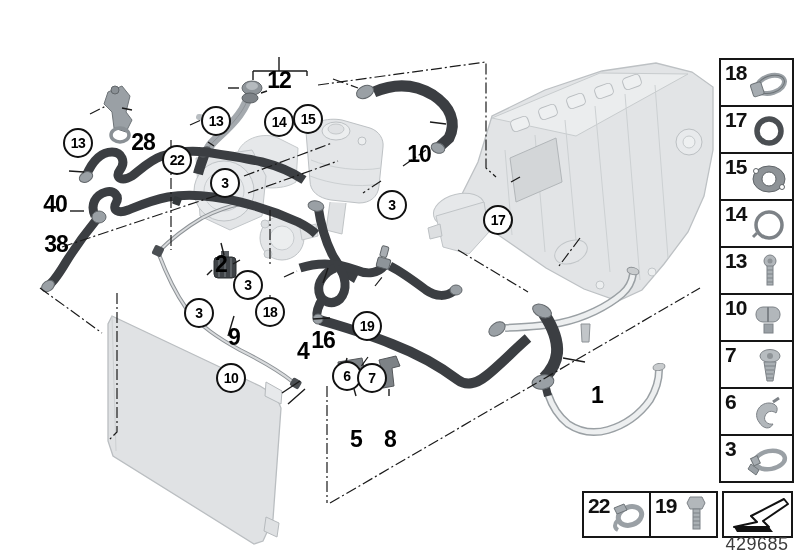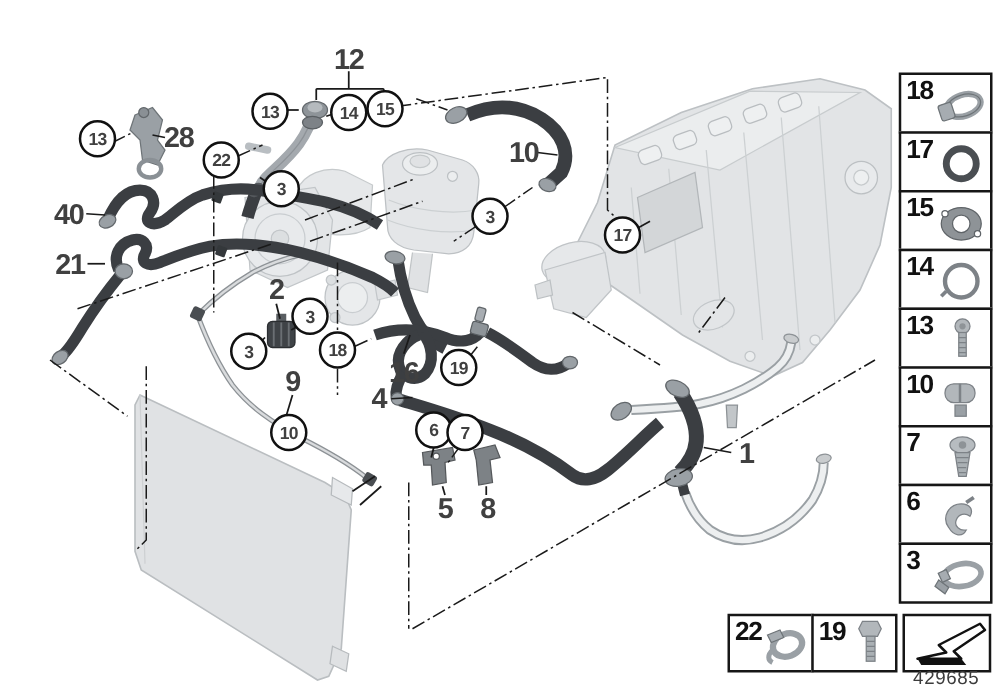--- a/index.html
+++ b/index.html
@@ -1,30 +1,30 @@
 <!DOCTYPE html>
 <html><head>
 <meta charset="utf-8">
 <style>
   html,body{margin:0;padding:0;background:#fff;}
   .stage{position:relative;width:800px;height:560px;background:#ffffff;overflow:hidden;
          font-family:"Liberation Sans","DejaVu Sans",sans-serif;}
   .stage svg.main{position:absolute;left:0;top:0;}
   
-  .co{position:absolute;transform:translate(-50%,-50%);color:#404040;user-select:none;}
+  .co{position:absolute;transform:translate(-50%,-50%);color:#000000;user-select:none;margin-top:32px;}
   .co.plain{font-size:23px;font-weight:bold;letter-spacing:-1px;}
   .co.circled{width:26px;height:26px;border:2px solid #111;border-radius:50%;background:#fff;
               display:flex;align-items:center;justify-content:center;
               font-size:14px;font-weight:bold;letter-spacing:-0.5px;}
   
   .part-box{position:absolute;background:#fff;border:2px solid #161616;box-sizing:border-box;}
   .part-box .num{position:absolute;left:4px;top:1px;font-size:21px;font-weight:bold;color:#111;letter-spacing:-1px;}
   .part-box svg{position:absolute;right:1px;bottom:0px;}
   .doc-number{position:absolute;left:713px;top:534px;width:88px;text-align:center;
-              font-size:15px;color:#3c3c3c;letter-spacing:0.5px;}
+              font-size:18px;color:#3c3c3c;letter-spacing:0.5px;}
 </style>
 </head>
 <body>
 
 <div class="stage">
 
   <svg class="main" width="800" height="560" viewBox="0 0 800 560">
 
     <g>
       <path d="M458,202 L478,162 L492,116 L545,90 L602,71 L656,63 L692,72 L713,87 L713,150 L704,196 L688,232 L664,264 L642,290 L618,301 L584,289 L546,268 L510,243 L478,221 L458,209 Z" fill="#e2e4e6" stroke="#bdc1c4" stroke-width="1.3"></path>
@@ -236,25 +236,25 @@
       <path d="M368,357 L357,372"></path>
       <path d="M458,250 L528,292"></path>
       <path d="M580,238 L559,266"></path>
       <path d="M333,79 L358,88"></path>
     </g>
   </svg>
 
   <div class="co plain" style="left:279px;top:48px">12</div>
   <div class="co plain" style="left:143px;top:110px">28</div>
   <div class="co plain" style="left:55px;top:172px">40</div>
-  <div class="co plain" style="left:56px;top:212px">21</div>
+  <div class="co plain" style="left:56px;top:212px">38</div>
   <div class="co plain" style="left:419px;top:122px">10</div>
   <div class="co plain" style="left:221px;top:232px">2</div>
   <div class="co plain" style="left:234px;top:305px">9</div>
-  <div class="co plain" style="left:323px;top:298px">16</div>
+  <div class="co plain" style="left:323px;top:308px">16</div>
   <div class="co plain" style="left:303px;top:319px">4</div>
   <div class="co plain" style="left:356px;top:407px">5</div>
   <div class="co plain" style="left:390px;top:407px">8</div>
   <div class="co plain" style="left:597px;top:363px">1</div>
 
   <div class="co circled" style="left:78px;top:111px">13</div>
   <div class="co circled" style="left:216px;top:89px">13</div>
   <div class="co circled" style="left:279px;top:90px">14</div>
   <div class="co circled" style="left:308px;top:87px">15</div>
   <div class="co circled" style="left:177px;top:128px">22</div>

